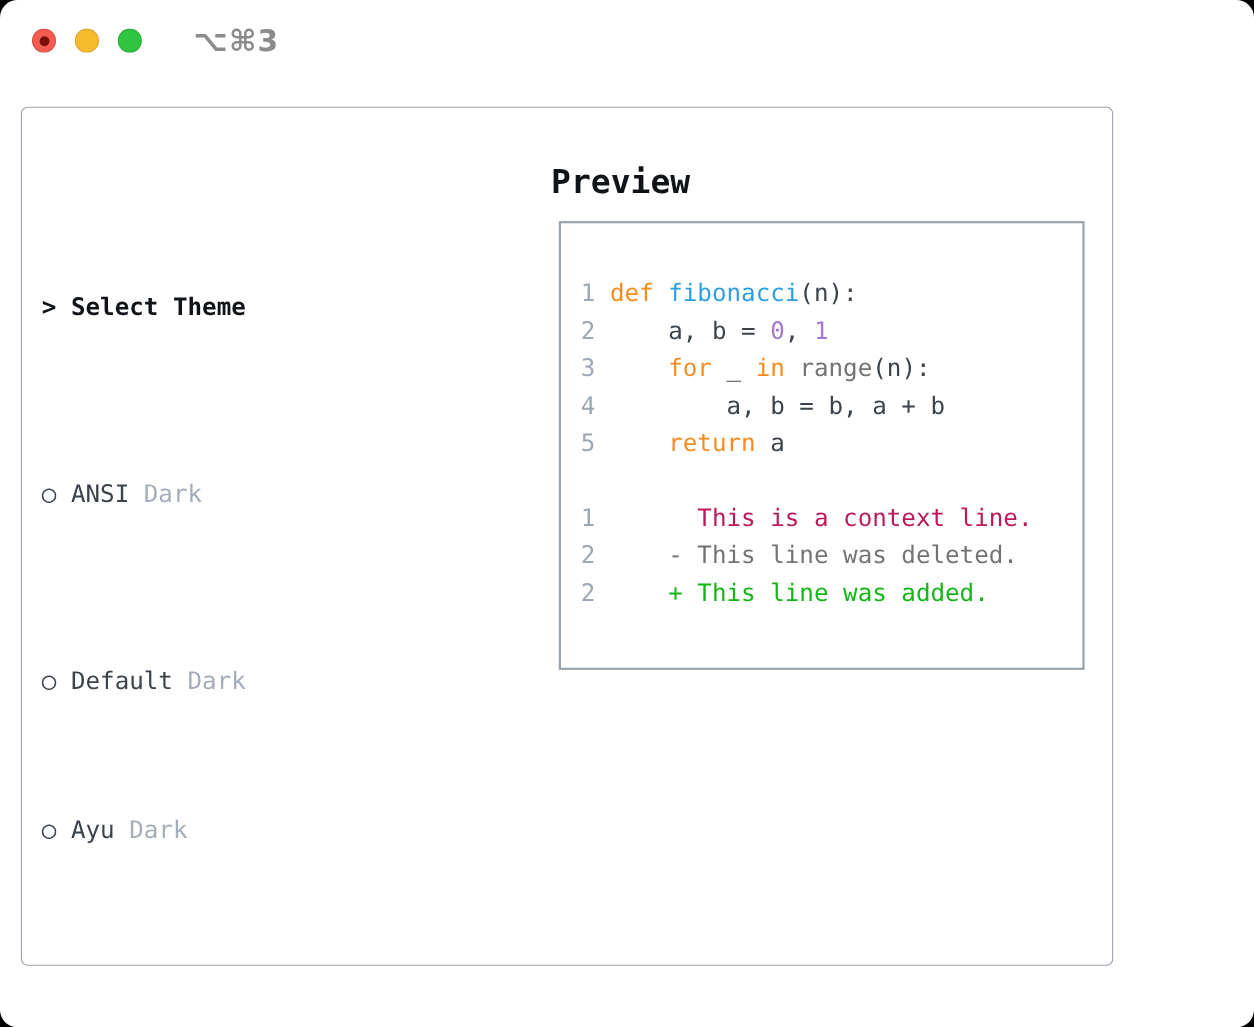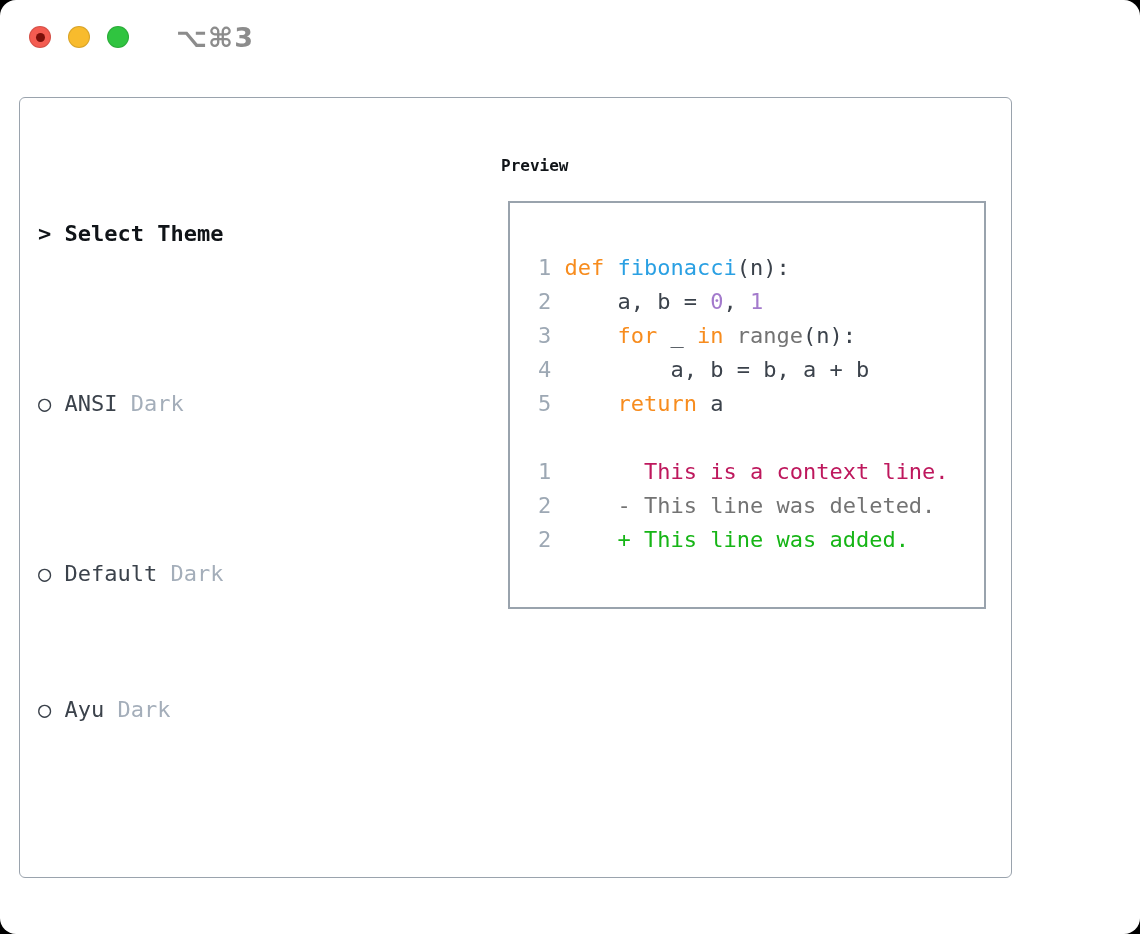--- a/index.html
+++ b/index.html
@@ -19,30 +19,30 @@
   .dot-max{background:#30c440;}
   .title{margin-left:30px;font-family:"DejaVu Sans","Liberation Sans",sans-serif;
        font-weight:bold;font-size:27px;color:#8c8c8c;letter-spacing:1px;}
   
   .panel{position:absolute;left:19px;top:97px;width:993px;height:781px;
        border:1.5px solid #9aa3ad;border-radius:6px;box-sizing:border-box;background:#fff;}
   
   .left-col{position:absolute;left:18px;top:51px;font-size:22px;line-height:34px;
        color:#3b424b;white-space:pre;}
   .row{white-space:pre;}
-  .hdr{font-weight:bold;color:#101418;}
+  .hdr{font-weight:bold;color:#101418;margin-top:46px;}
   .prompt{font-weight:bold;color:#101418;}
   .tag{color:#a4aeba;text-align:right;}
   
   .right-col{position:absolute;left:481px;top:51px;}
-  .preview-hdr{font-size:16px;line-height:34px;font-weight:bold;color:#101418;white-space:pre;}
+  .preview-hdr{font-size:30px;line-height:34px;font-weight:bold;color:#101418;white-space:pre;}
   .preview-box{margin-top:18px;margin-left:7px;width:478px;height:408px;box-sizing:border-box;
        border:2px solid #99a3ad;background:#fff;padding:48px 0 0 18px;
        font-size:22px;line-height:34px;white-space:pre;overflow:hidden;}
-  .code-line{white-space:pre;margin-left:10px;}
+  .code-line{white-space:pre;}
   .tok-gutter{color:#9da8b4;}
   .tok-keyword{color:#f78c1e;}
   .tok-function{color:#2aa0e3;}
   .tok-builtin{color:#737373;}
   .tok-number{color:#a37acc;}
   .tok-plain{color:#3b424b;}
   .tok-context{color:#be185d;}
   .tok-deletion{color:#737373;}
   .tok-addition{color:#16b516;}
 </style>

